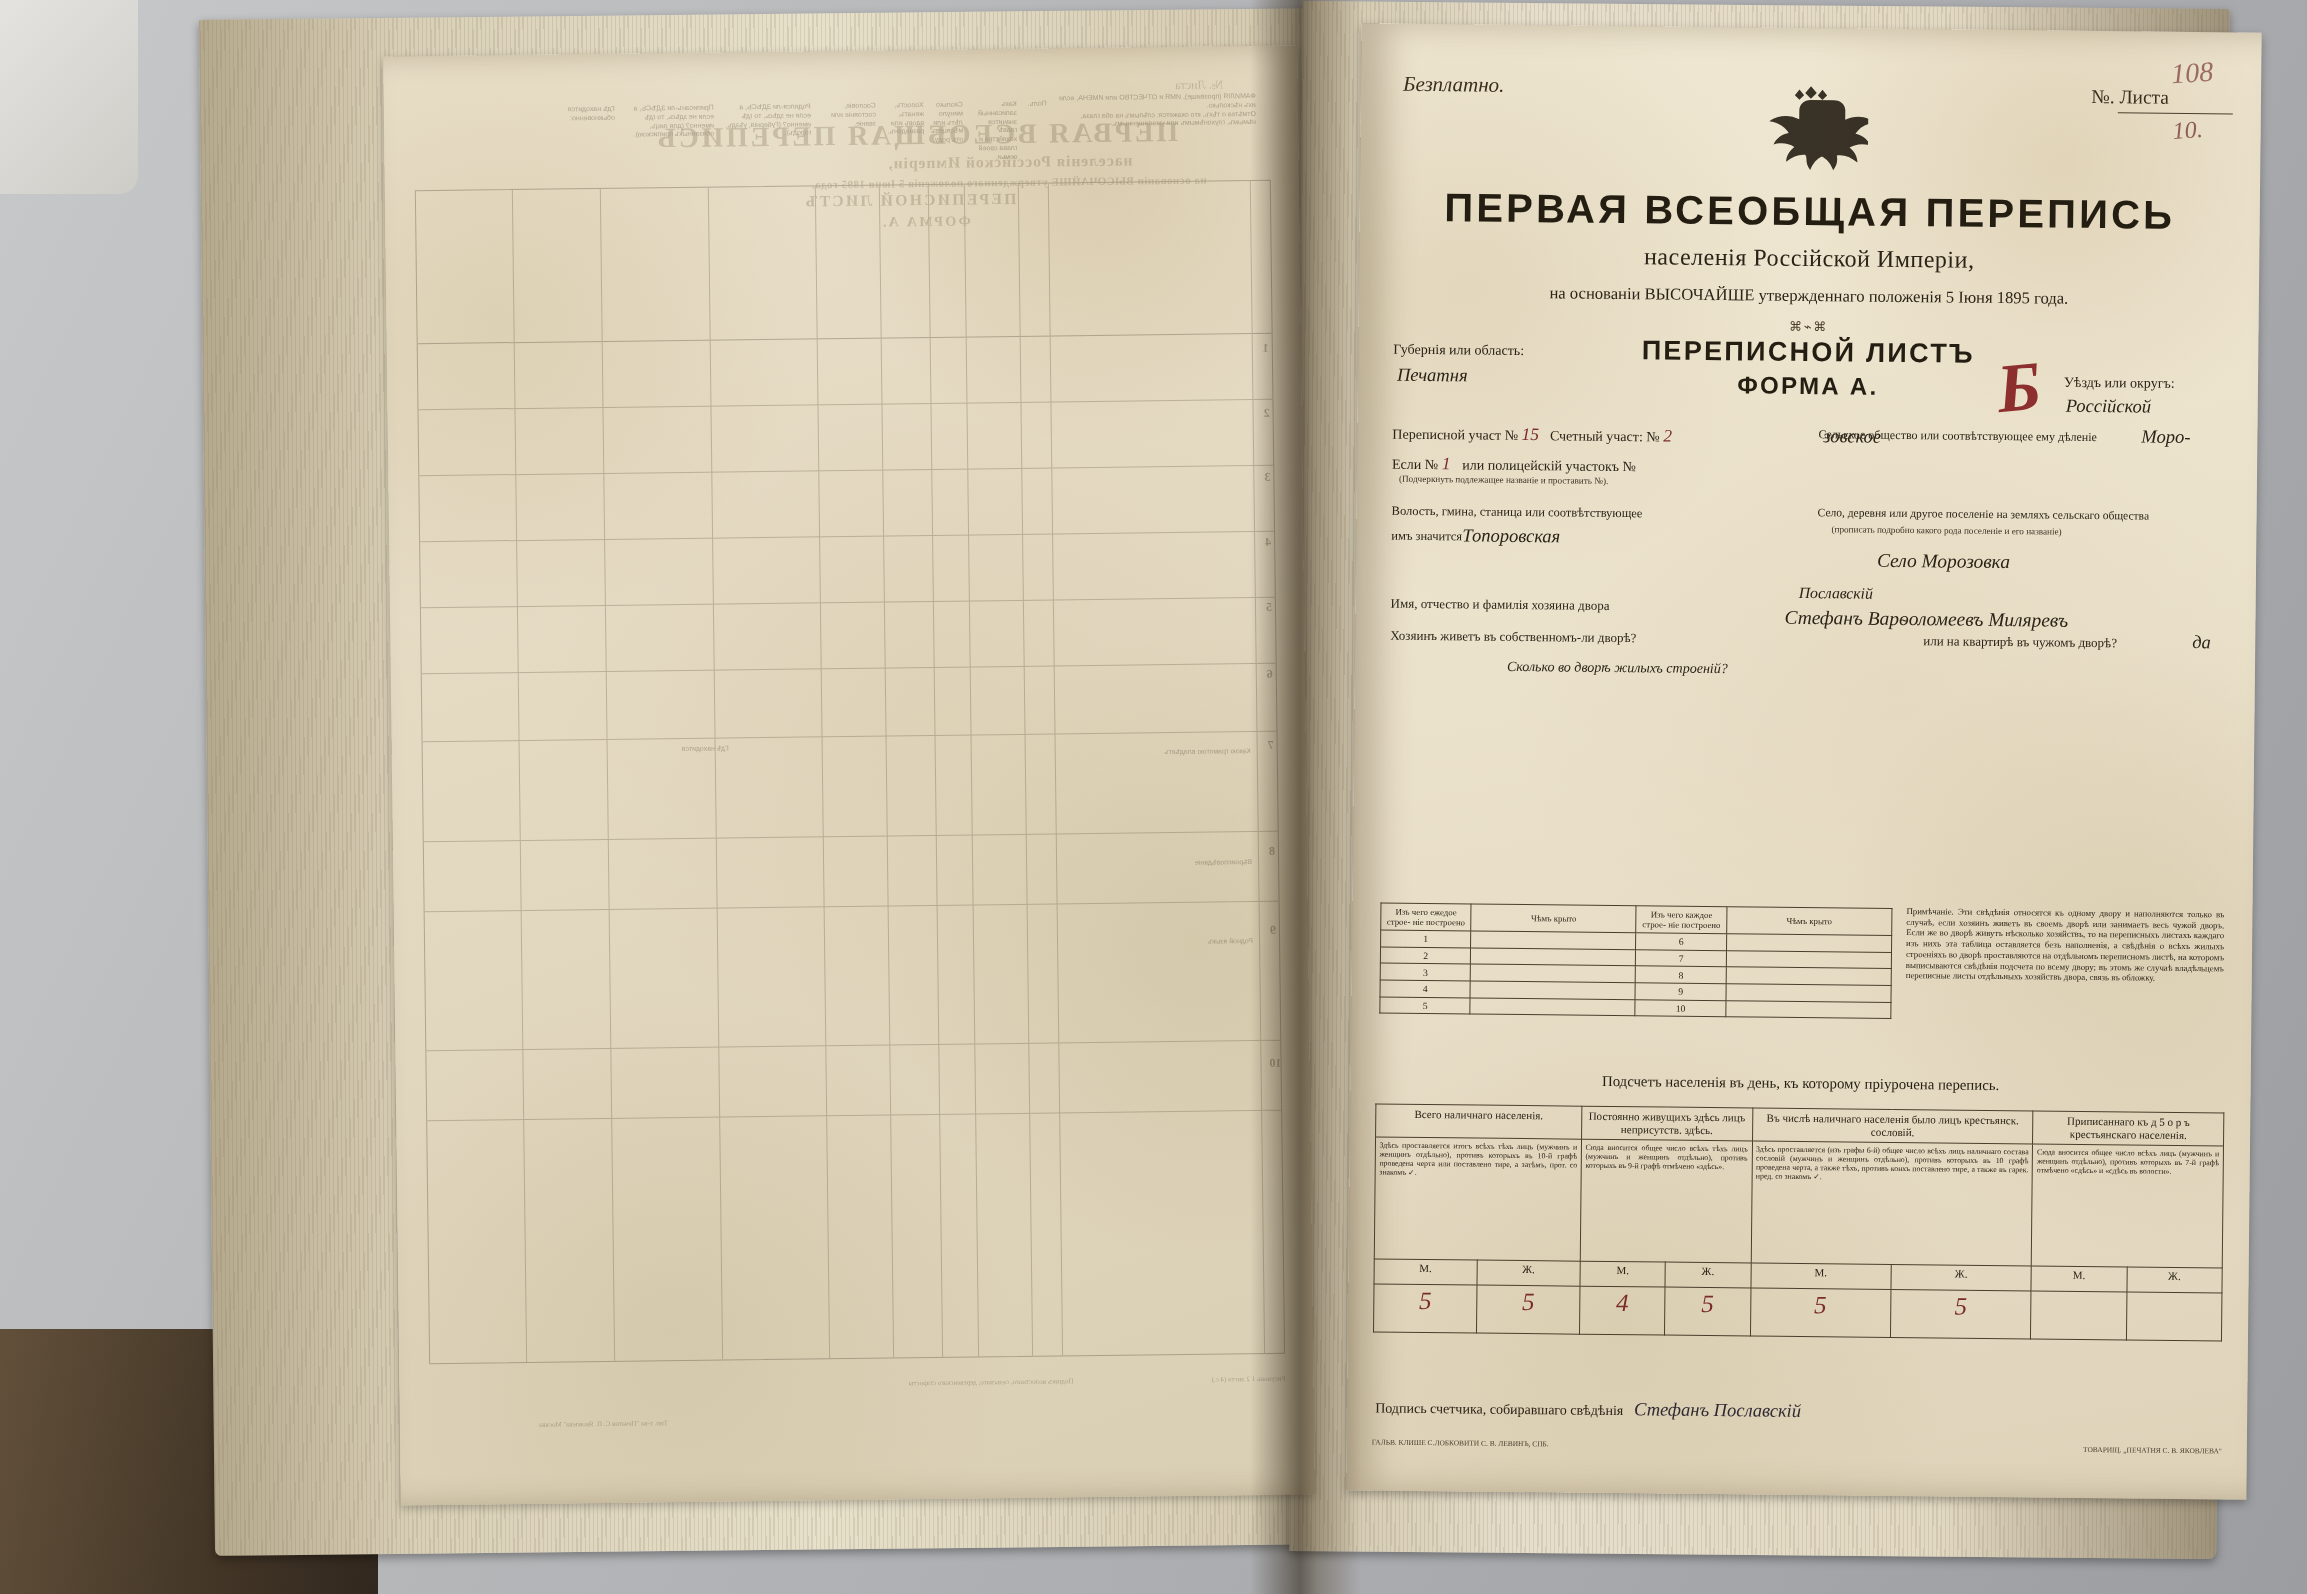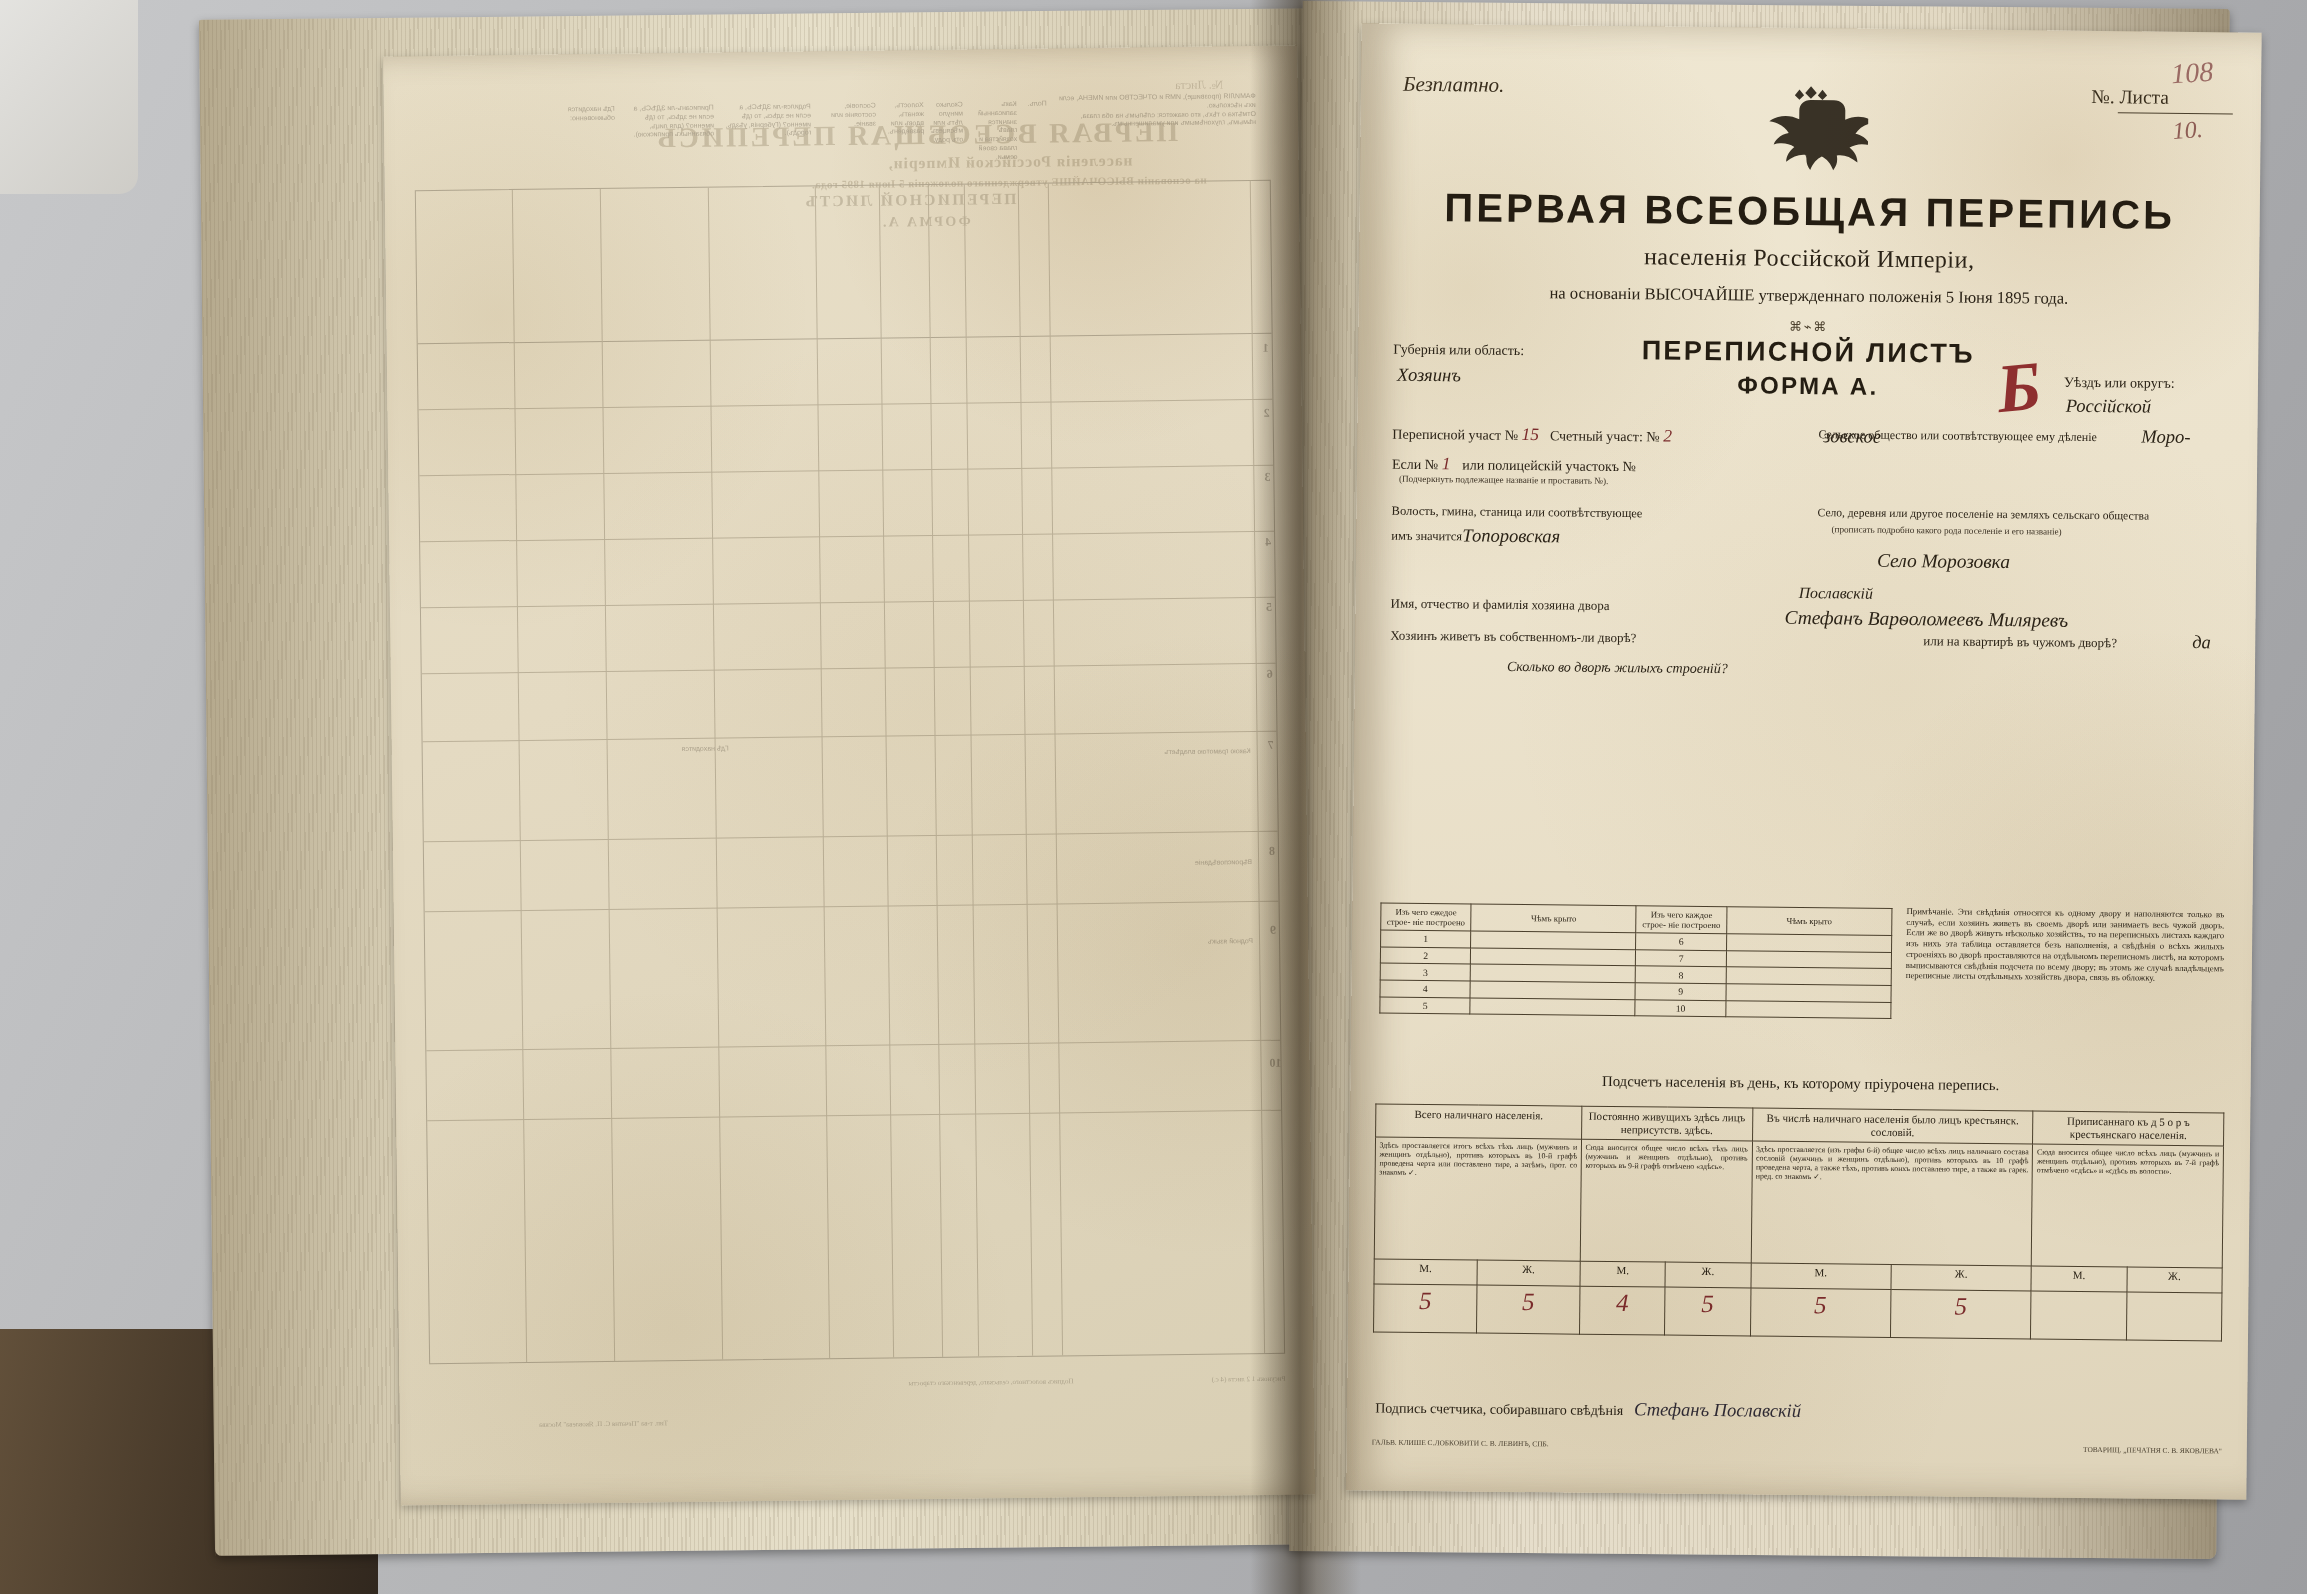--- a/index.html
+++ b/index.html
@@ -348,21 +348,21 @@
     <div class="title-sub2">на основаніи ВЫСОЧАЙШЕ утвержденнаго положенія 5 Іюня 1895 года.</div>
     <div class="divider-orn">⌘⌁⌘</div>
 
     <div class="form-big">ПЕРЕПИСНОЙ ЛИСТЪ</div>
     <div class="form-big2">ФОРМА А.</div>
     <div id="red-b" class="hand">Б</div>
 
     <div class="fld" style="left:35px;top:318px;">
       <span class="lbl">Губернія или область:</span>
     </div>
-    <div class="fld hand" style="left:39px;top:341px;font-size:18.5px;">Хозяинъ</div>
+    <div class="fld hand" style="left:39px;top:341px;font-size:18.5px;">Печатня</div>
 
     <div class="fld" style="left:706px;top:344px;">
       <span class="lbl">Уѣздъ или округъ:</span>
     </div>
     <div class="fld hand" style="left:708px;top:365px;font-size:18.5px;">Россійской</div>
 
     <div class="fld" style="left:35px;top:399px;">
       <span>Переписной участ № </span>
       <span class="hand" style="font-size:17.5px;">15</span>
       <span style="margin-left:7.4px;">Счетный участ: №</span>

